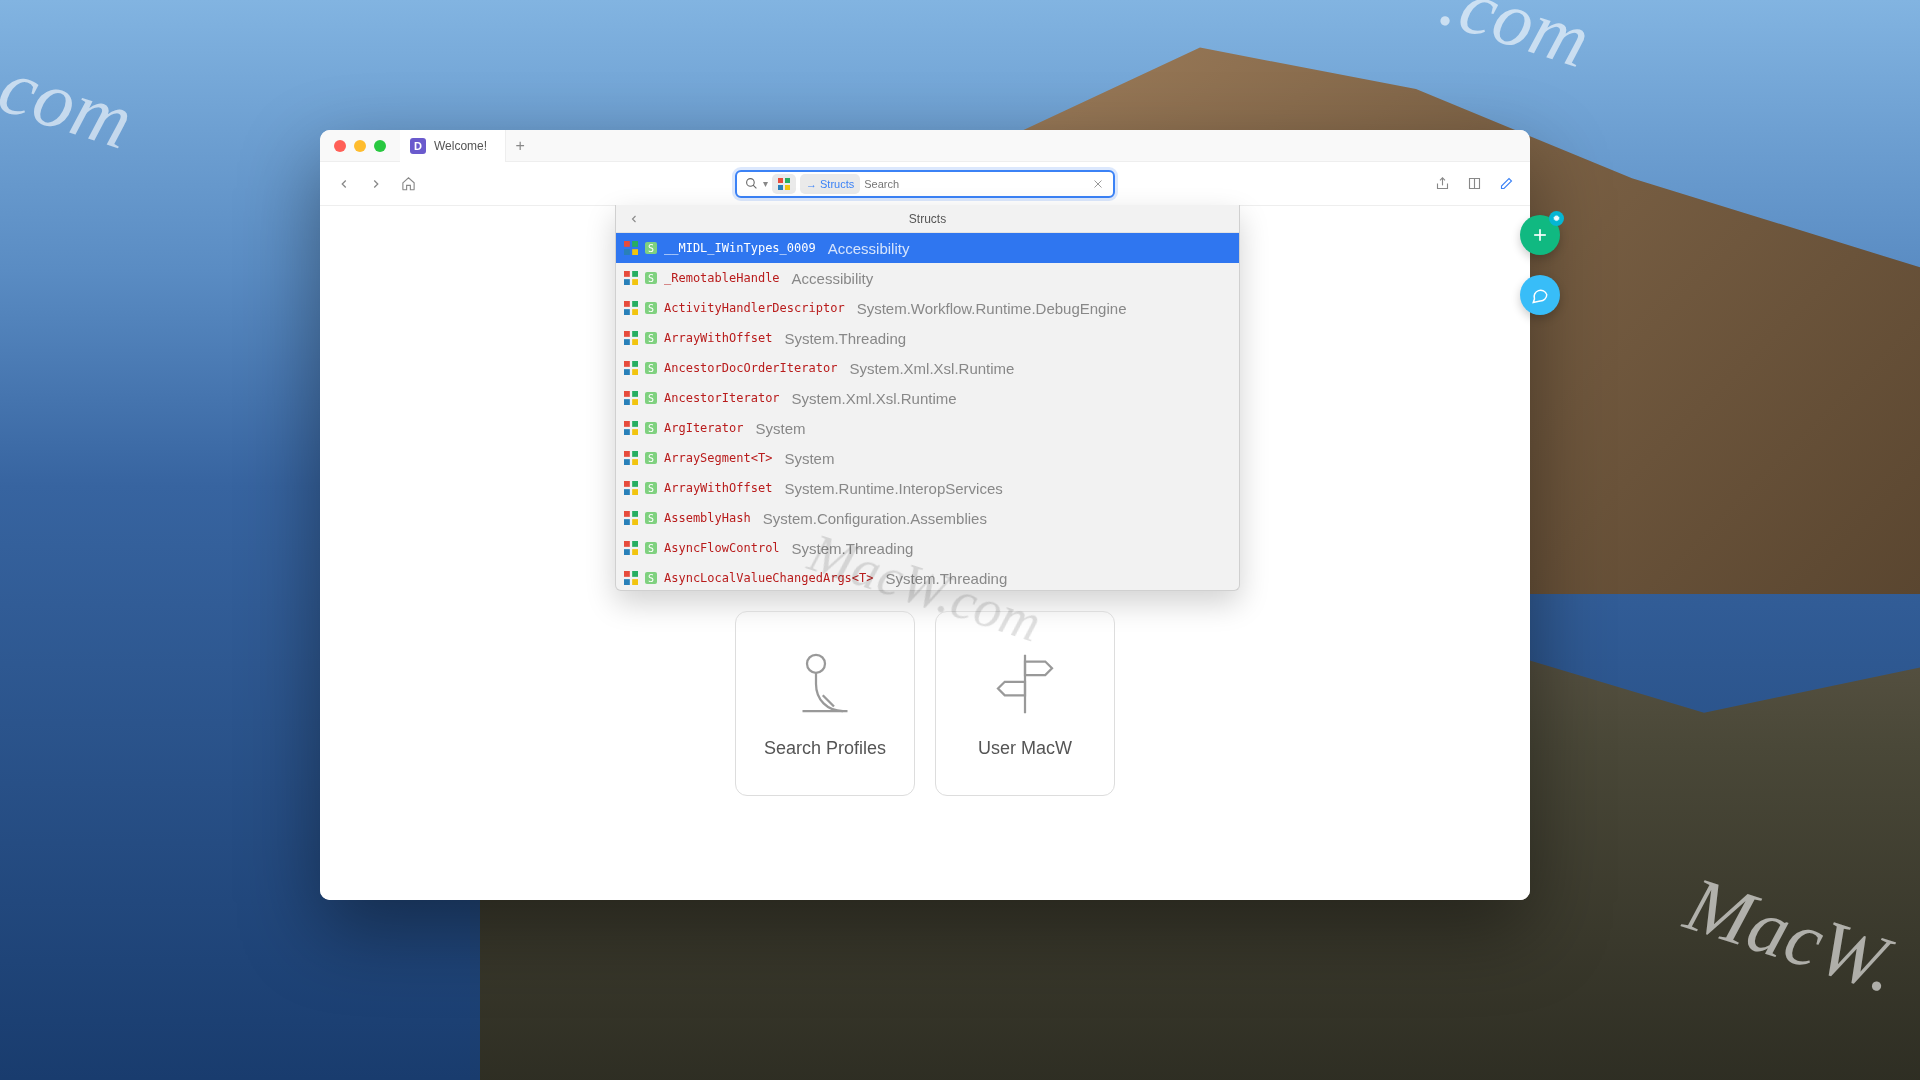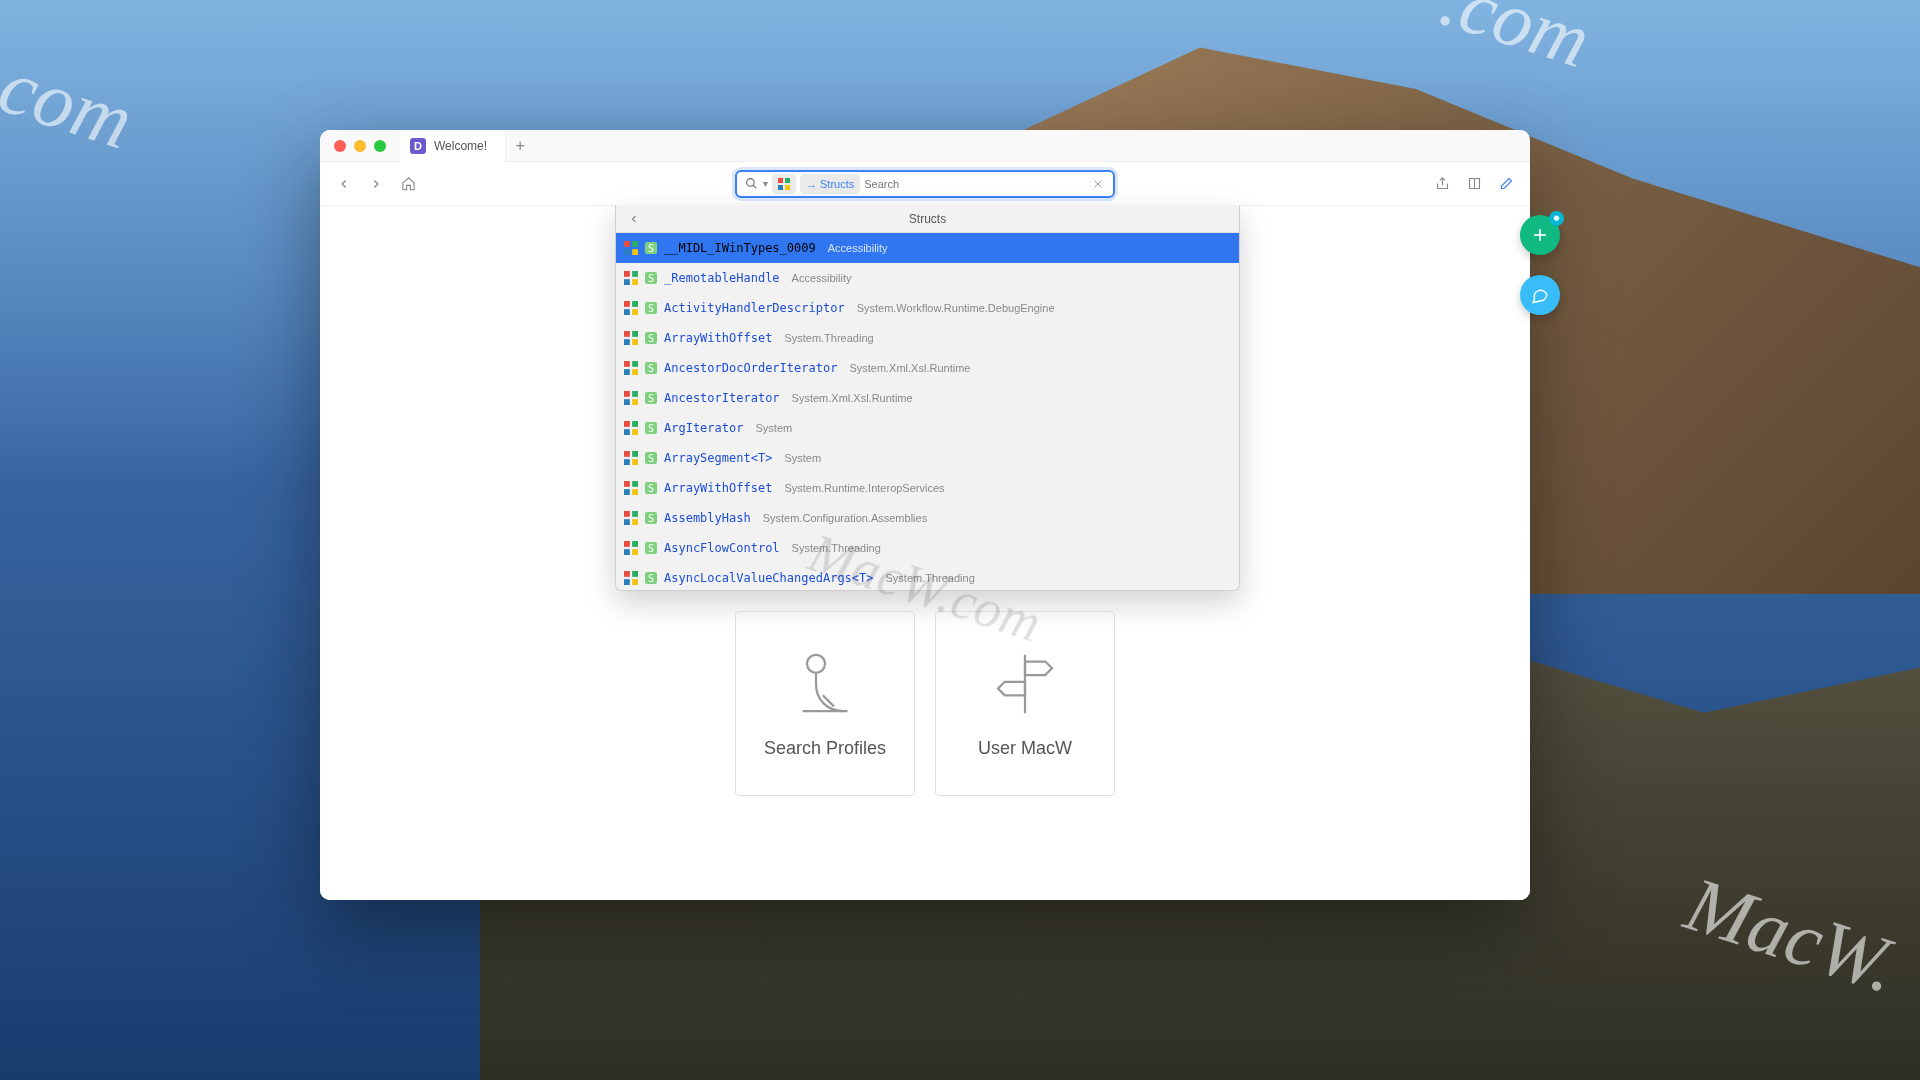--- a/index.html
+++ b/index.html
@@ -137,21 +137,21 @@
 }
 .cards {
   position: absolute;
   left: 50%; top: 405px;
   transform: translateX(-50%);
   display: flex; gap: 20px;
 }
 .card {
   width: 180px; height: 185px;
   border: 1px solid #ddd;
-  border-radius: 4px;
+  border-radius: 12px;
   display: flex; flex-direction: column; align-items: center; justify-content: center;
   gap: 18px;
   color: #666;
 }
 .card svg { width: 72px; height: 72px; }
 .card-label { font-size: 18px; color: #555; }
 
 
 .dropdown {
   position: absolute;
@@ -188,24 +188,24 @@
   font-size: 12px;
 }
 .dd-item.selected { background: #2f76f0; color: #fff; }
 .dd-item.selected .ns { color: rgba(255,255,255,0.8); }
 .item-icon {
   width: 14px; height: 14px; flex: none;
 }
 .item-name {
   font-family: ui-monospace, Menlo, Consolas, monospace;
   font-size: 12px;
-  color: #1d4ed8;
-}
-.dd-item.selected .item-name { color:#000000; }
-.ns { font-size: 11px; color: #888; margin-left: 6px; }
+  color: #b91c1c;
+}
+.dd-item.selected .item-name { color:#ffffff; }
+.ns { font-size: 15px; color: #888; margin-left: 6px; }
 
 
 .float-btn {
   position: absolute;
   right: -30px;
   width: 40px; height: 40px;
   border-radius: 50%;
   display: flex; align-items: center; justify-content:center;
   color: #fff;
   box-shadow: 0 4px 10px rgba(0,0,0,0.2);

